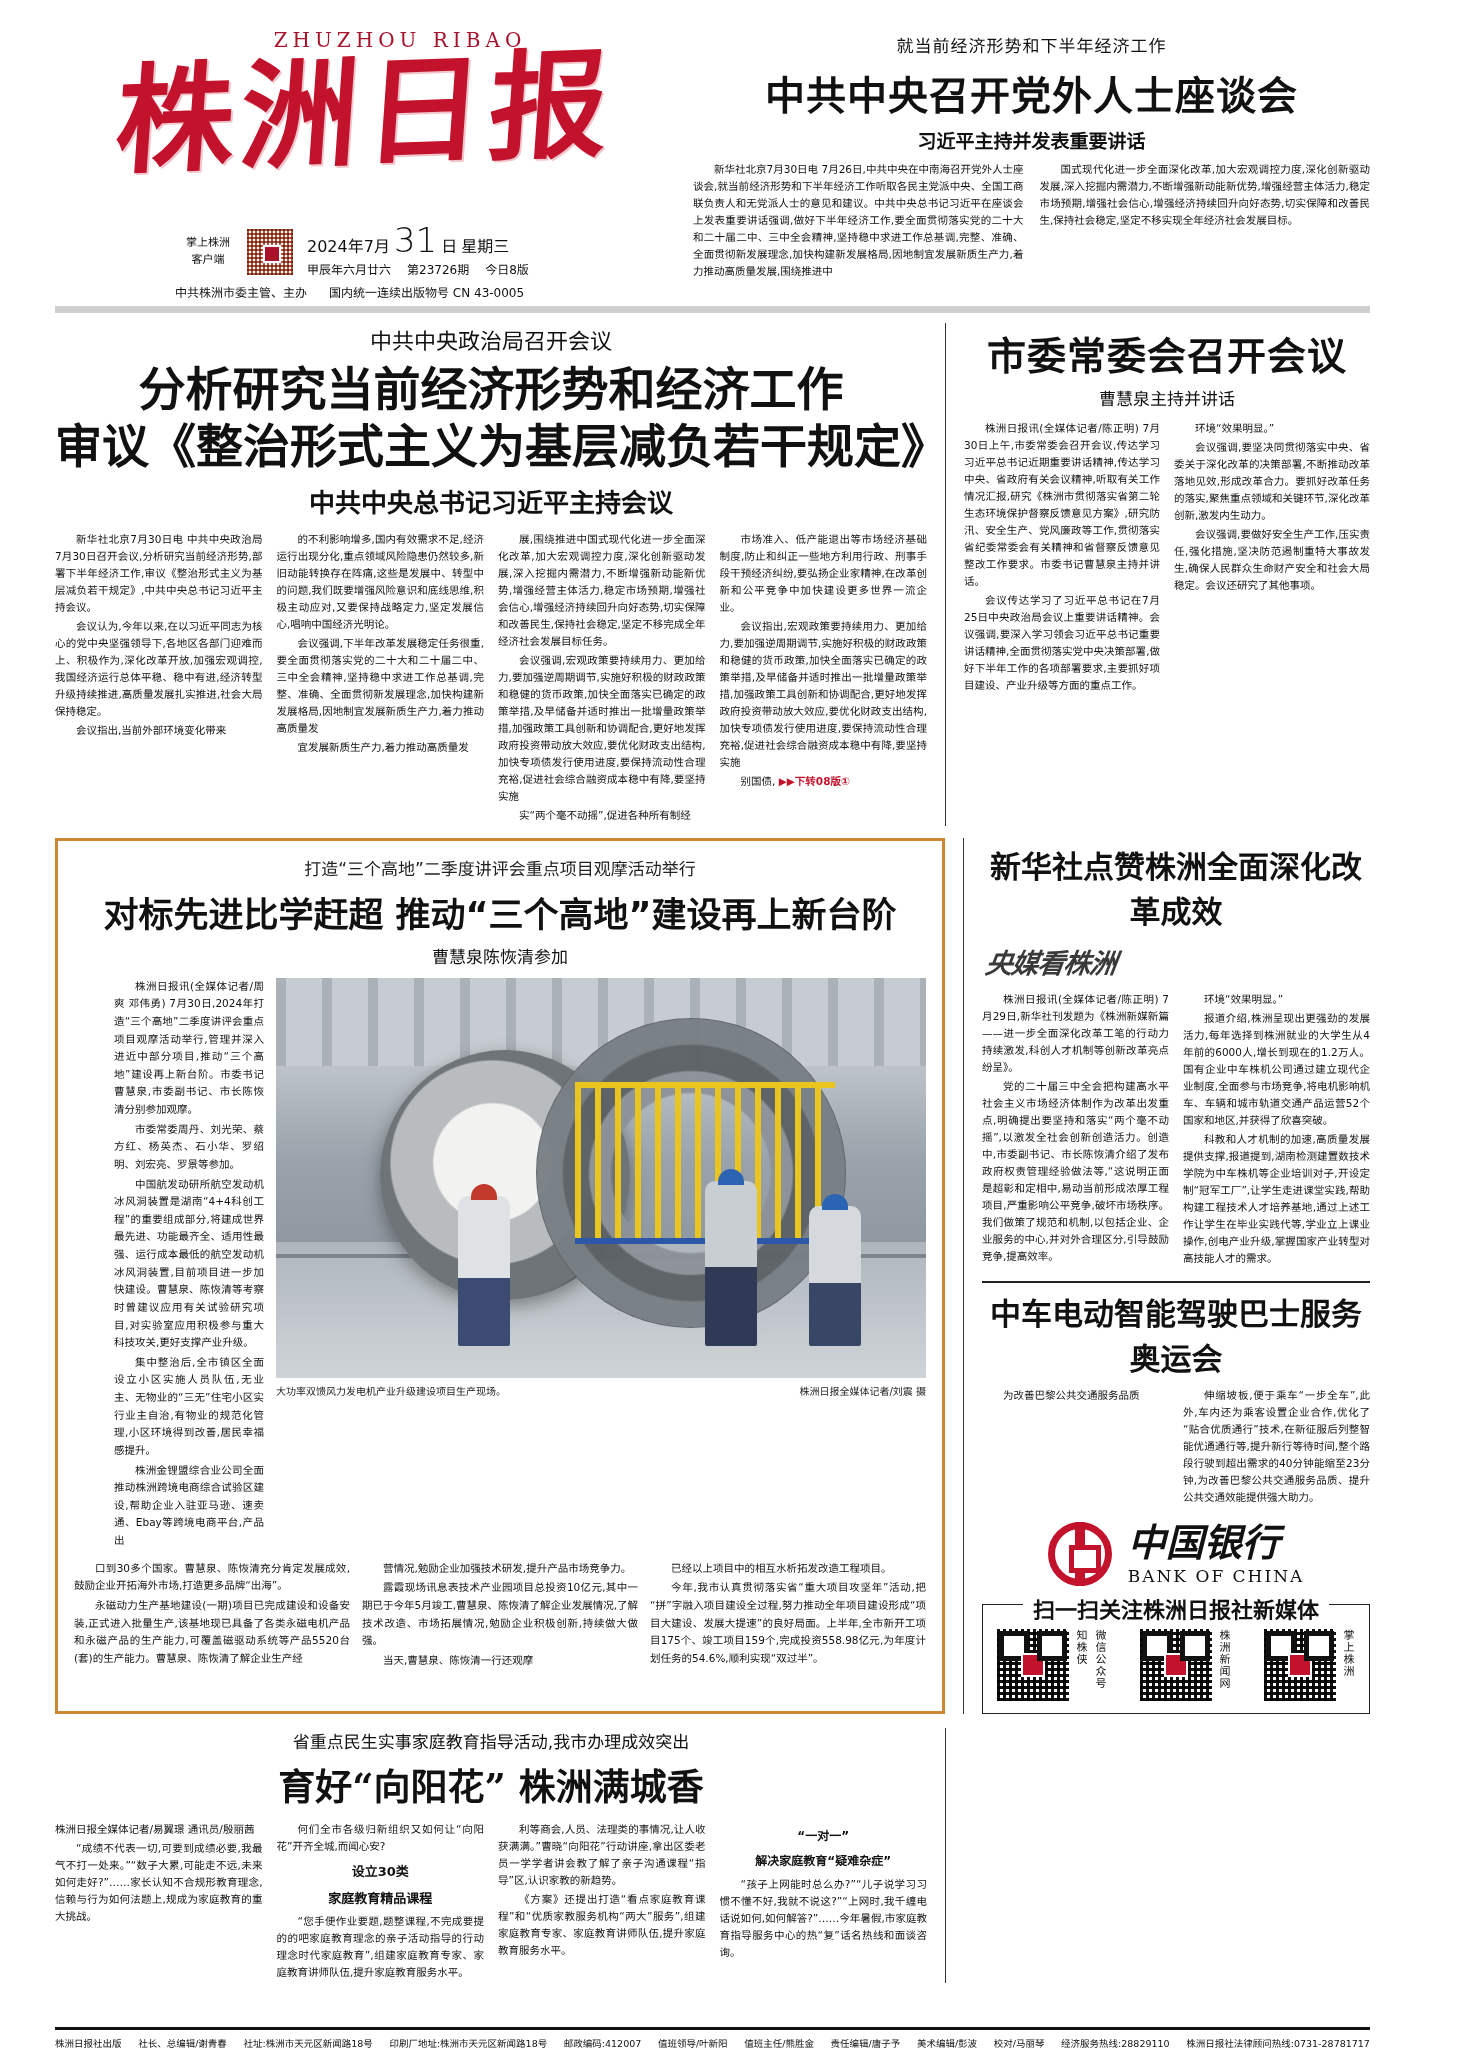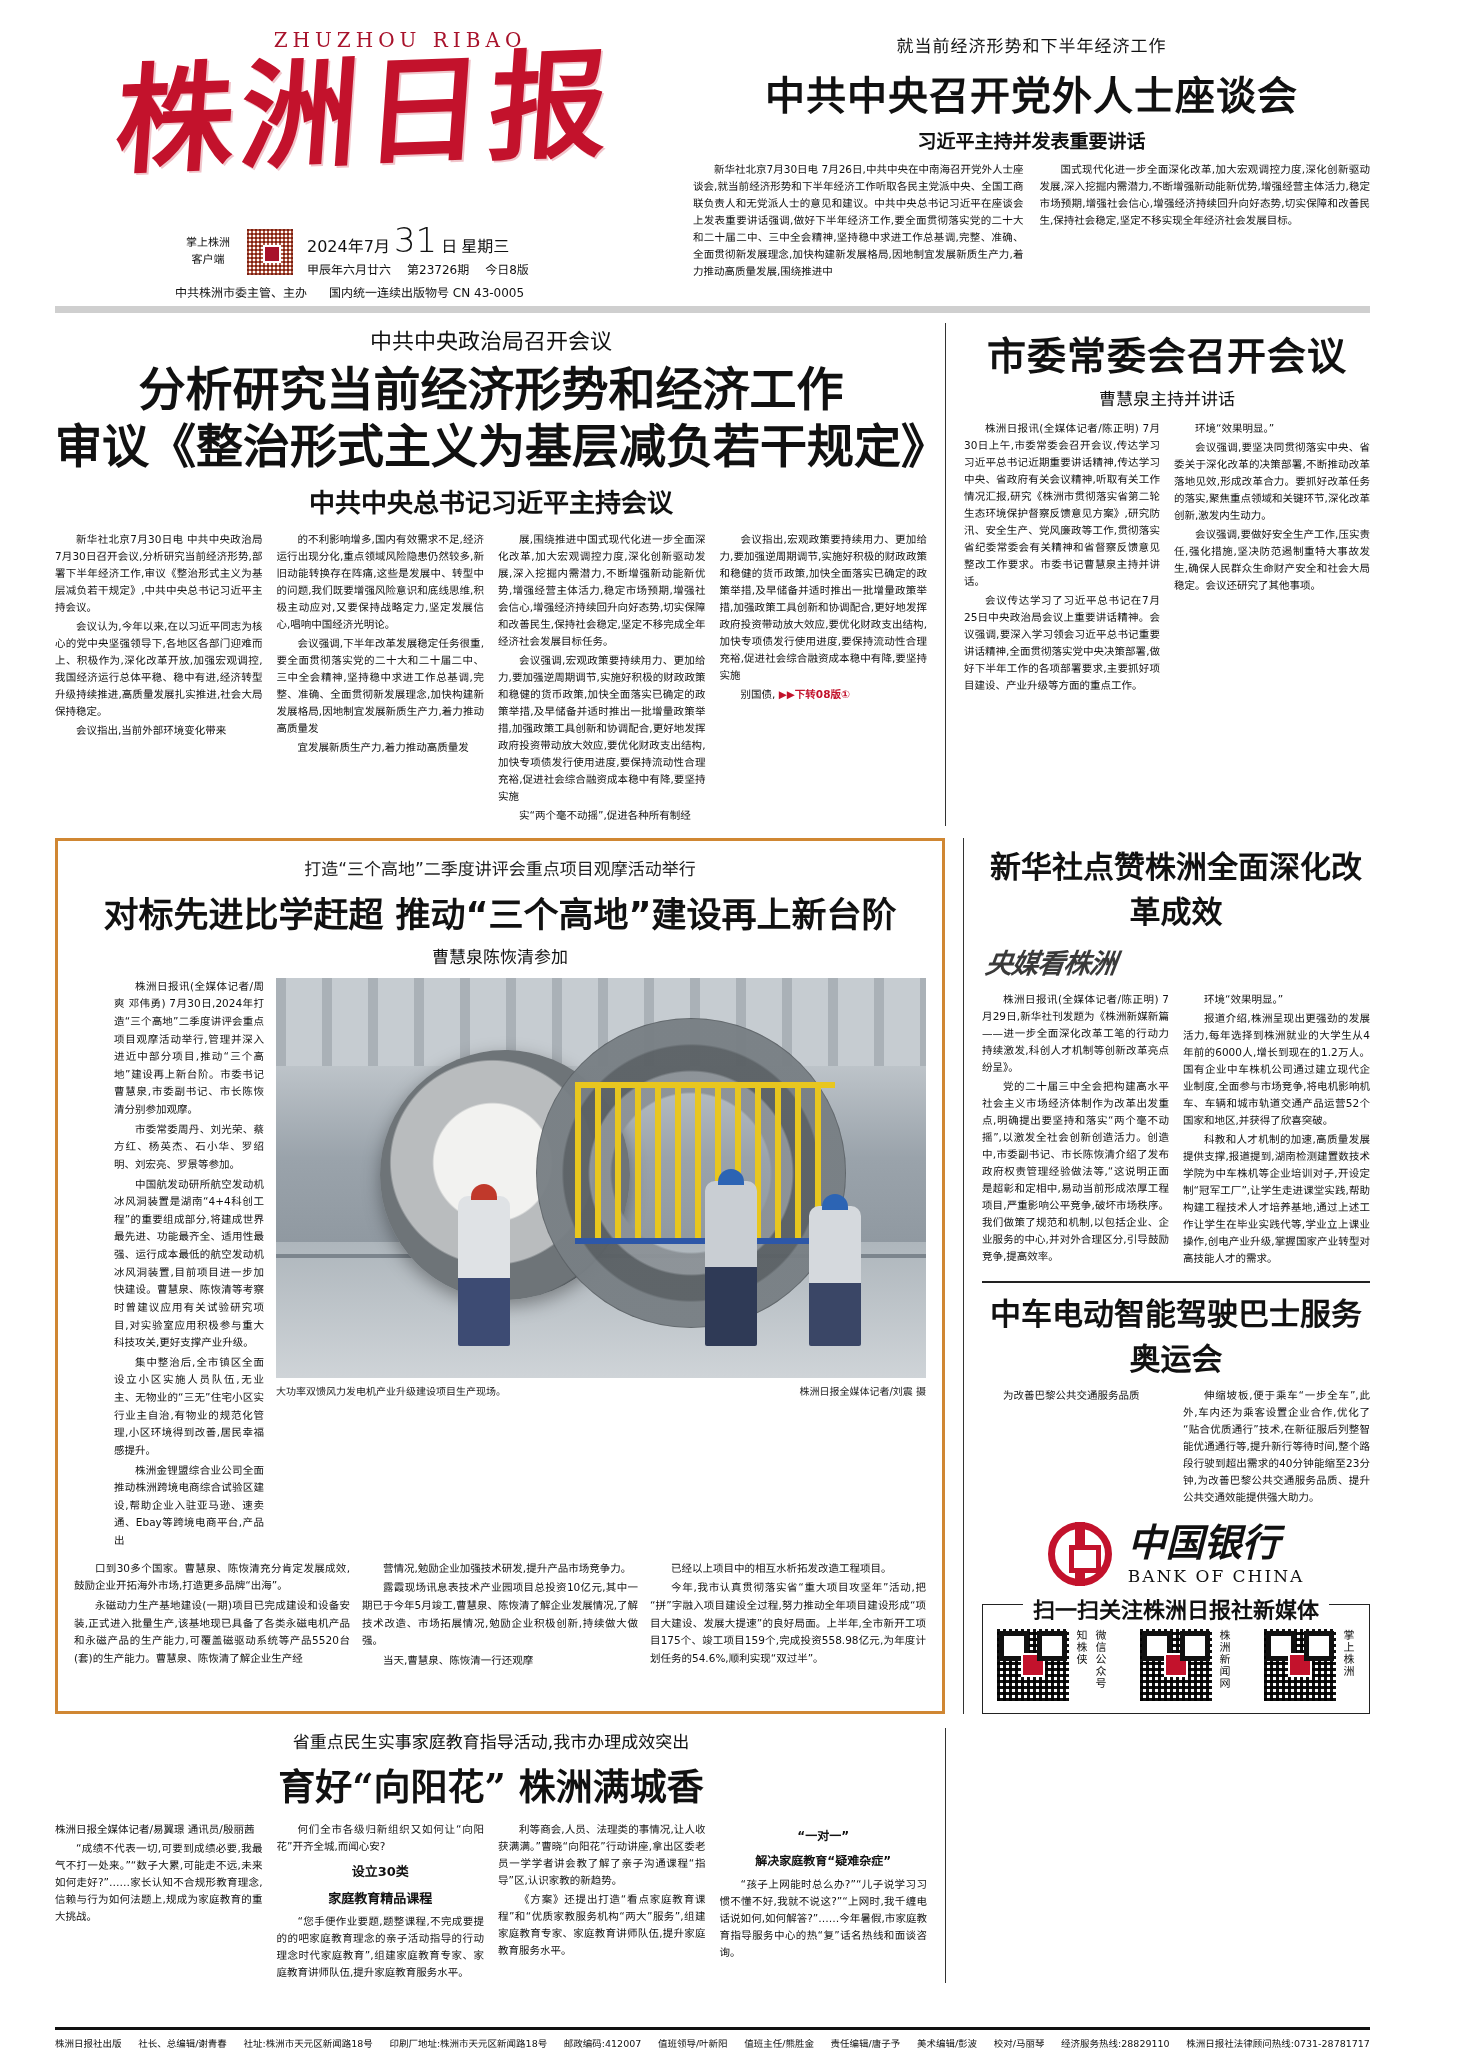--- a/index.html
+++ b/index.html
@@ -349,20 +349,21 @@
           <p>的不利影响增多,国内有效需求不足,经济运行出现分化,重点领域风险隐患仍然较多,新旧动能转换存在阵痛,这些是发展中、转型中的问题,我们既要增强风险意识和底线思维,积极主动应对,又要保持战略定力,坚定发展信心,唱响中国经济光明论。</p>
           <p>会议强调,下半年改革发展稳定任务很重,要全面贯彻落实党的二十大和二十届二中、三中全会精神,坚持稳中求进工作总基调,完整、准确、全面贯彻新发展理念,加快构建新发展格局,因地制宜发展新质生产力,着力推动高质量发</p>
           <p>宜发展新质生产力,着力推动高质量发</p>
         </div>
         <div>
           <p>展,围绕推进中国式现代化进一步全面深化改革,加大宏观调控力度,深化创新驱动发展,深入挖掘内需潜力,不断增强新动能新优势,增强经营主体活力,稳定市场预期,增强社会信心,增强经济持续回升向好态势,切实保障和改善民生,保持社会稳定,坚定不移完成全年经济社会发展目标任务。</p>
           <p>会议强调,宏观政策要持续用力、更加给力,要加强逆周期调节,实施好积极的财政政策和稳健的货币政策,加快全面落实已确定的政策举措,及早储备并适时推出一批增量政策举措,加强政策工具创新和协调配合,更好地发挥政府投资带动放大效应,要优化财政支出结构,加快专项债发行使用进度,要保持流动性合理充裕,促进社会综合融资成本稳中有降,要坚持实施</p>
           <p>实“两个毫不动摇”,促进各种所有制经</p>
         </div>
         <div>
+          <p>市场准入、低产能退出等市场经济基础制度,防止和纠正一些地方利用行政、刑事手段干预经济纠纷,要弘扬企业家精神,在改革创新和公平竞争中加快建设更多世界一流企业。</p>
           <p>会议指出,宏观政策要持续用力、更加给力,要加强逆周期调节,实施好积极的财政政策和稳健的货币政策,加快全面落实已确定的政策举措,及早储备并适时推出一批增量政策举措,加强政策工具创新和协调配合,更好地发挥政府投资带动放大效应,要优化财政支出结构,加快专项债发行使用进度,要保持流动性合理充裕,促进社会综合融资成本稳中有降,要坚持实施</p>
           <p>
             <span>别国债,</span>
             <span class="jump">▶▶下转08版①</span>
           </p>
         </div>
       </div>
     </div>
 
     <div class="b2-right">

